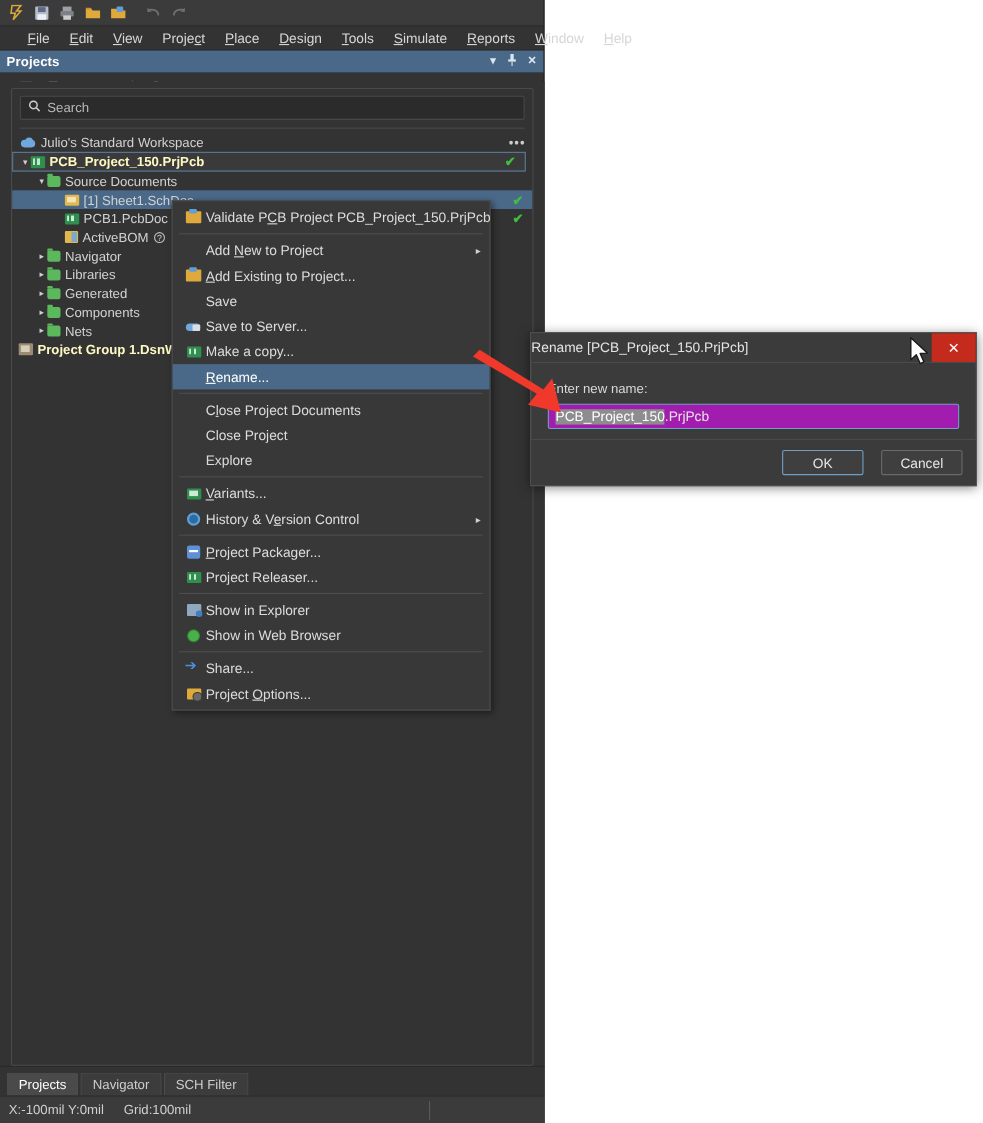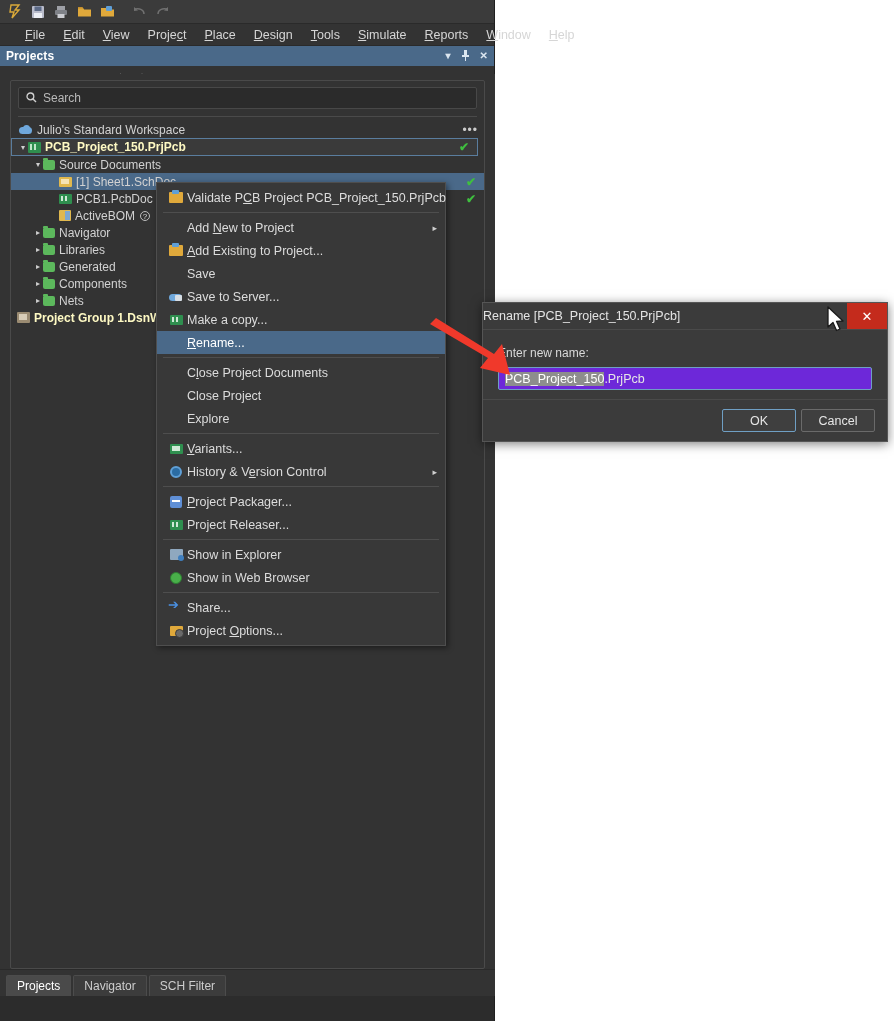--- a/index.html
+++ b/index.html
@@ -194,28 +194,28 @@
     position:relative; color:#e3e3e3; font-size:12.5px;
     border-bottom:1px solid #4a4a4a;
   }
   .dlg-close {
     position:absolute; right:0; top:0; width: 40px; height:26px; background:#c42b1c;
     color:#ffffff; display:flex; align-items:center; justify-content:center; font-size:13px;
   }
   .dlg-body { padding: 16px 15px 0 15px; }
   .dlg-label { color:#d9d9d9; font-size:12px; margin-bottom: 7px; }
   .dlg-input {
-    height: 23px; background:#6d28d9; border:1px solid #6f9fc4; border-radius:2px;
+    height: 23px; background:#a21caf; border:1px solid #6f9fc4; border-radius:2px;
     display:flex; align-items:center; padding: 0 6px; font-size:12.5px; color:#e6e6e6;
   }
   .sel-text { background:#8d8d8d; color:#ffffff; }
   .dlg-footer {
     position:absolute; left:0; right:0; bottom:0; height: 42px; background:#3b3b3b;
     border-top:1px solid #4a4a4a; display:flex; align-items:center;
-    justify-content:flex-end; gap: 5px; padding-right: 12px;
+    justify-content:flex-end; gap: 16px; padding-right: 12px;
   }
   .dlg-btn {
     width: 74px; height: 23px; background:#3f3f3f; border:1px solid #6a6a6a;
     color:#e6e6e6; font-size:12.5px; display:flex; align-items:center; justify-content:center;
     border-radius:2px;
   }
   .dlg-btn.primary { border-color:#6f9fc4; }
 
   
   .cursor { position:absolute; left:826px; top:306px; width:20px; height:28px; z-index:70; pointer-events:none;}
@@ -424,20 +424,25 @@
           </div>
       </div>
     </div>
 
     <div class="bottom-tabs" id="bottom-tabs">
         <div class="btab active">Projects</div>
         <div class="btab">Navigator</div>
         <div class="btab">SCH Filter</div>
       </div>
 
+    <div class="statusbar">
+      <span class="status-seg">X:-100mil Y:0mil</span>
+      <span class="status-seg">Grid:100mil</span>
+      <span class="status-div"></span>
+    </div>
   </div>
 
   <div class="ctx-menu" id="ctx-menu">
       <div class="ctx-item">
         <span class="ctx-ic">
           <span class="cic cic-openfolder"></span>
         </span>
         <span class="ctx-lbl">Validate P<u>C</u>B Project PCB_Project_150.PrjPcb</span>
       </div>
       <div class="ctx-sep"></div>

